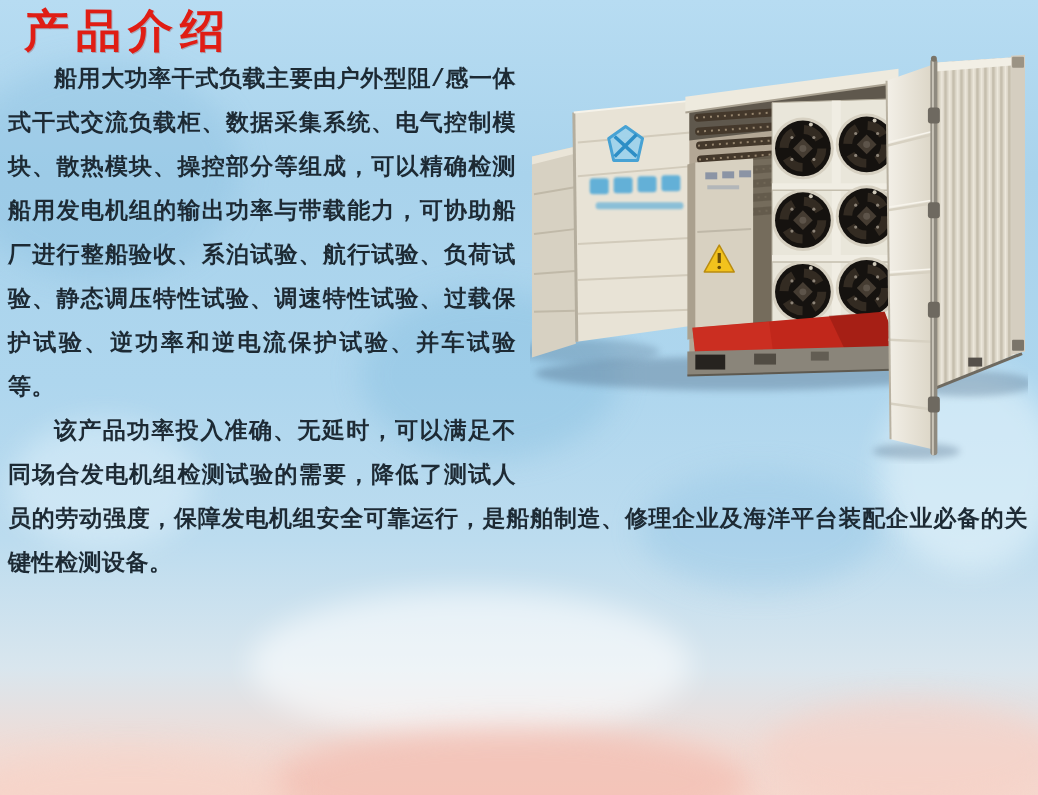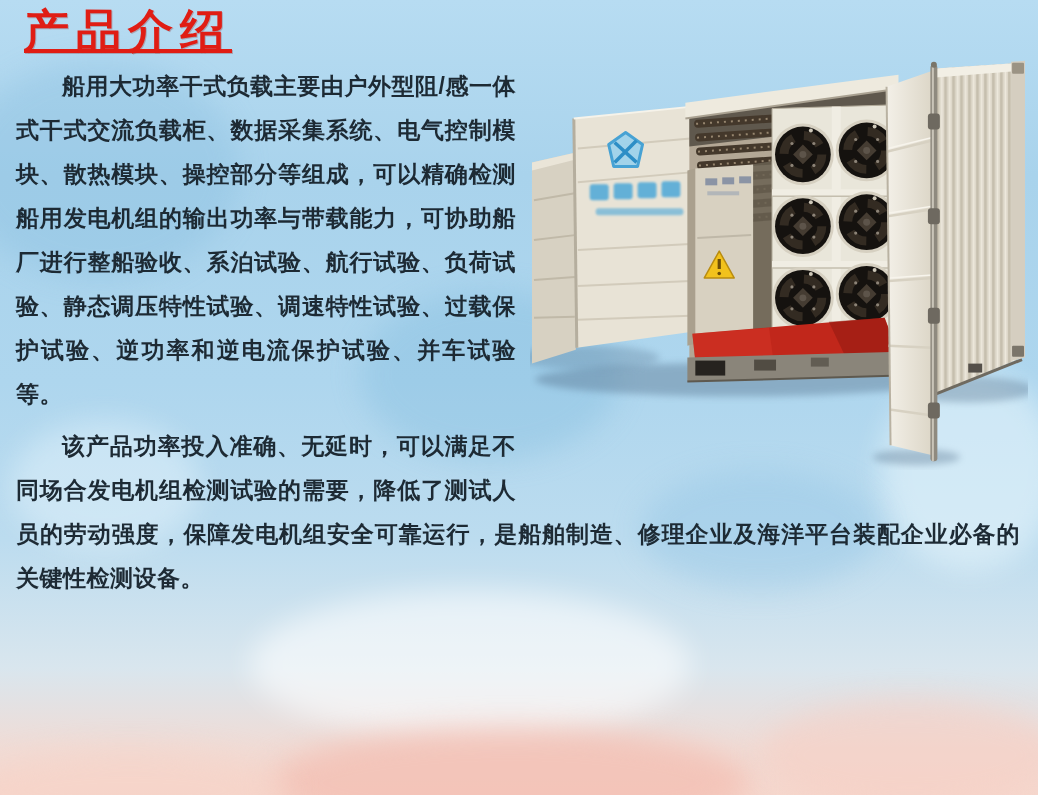--- a/index.html
+++ b/index.html
@@ -32,33 +32,33 @@
 
   .title{
     margin:0;
     padding:6px 0 0 24px;
     font-size:45px;
     font-weight:800;
     letter-spacing:7px;
     color:#e01d14;
     text-shadow:1px 1px 0 rgba(130,10,5,.25);
     line-height:1.1;
-    position:relative;z-index:2;text-decoration:underline;
+    position:relative;z-index:2;
   }
   .content{
     position:relative;z-index:2;
     margin:2px 10px 0 8px;
     font-size:23px;
     line-height:44px;
     font-weight:600;
     letter-spacing:.5px;
     color:#1d2a34;
     text-align:justify;
   }
-  .content p{margin:8px;text-indent:2em;}
+  .content p{margin:0;text-indent:2em;font-family:Liberation Mono, monospace;}
   .photo{
     float:right;
     width:498px;height:412px;
     margin:-6px 0 8px 14px;
     position:relative;
   }
   .photo svg{display:block;width:498px;height:412px;}
 </style>
 </head>
 <body>

